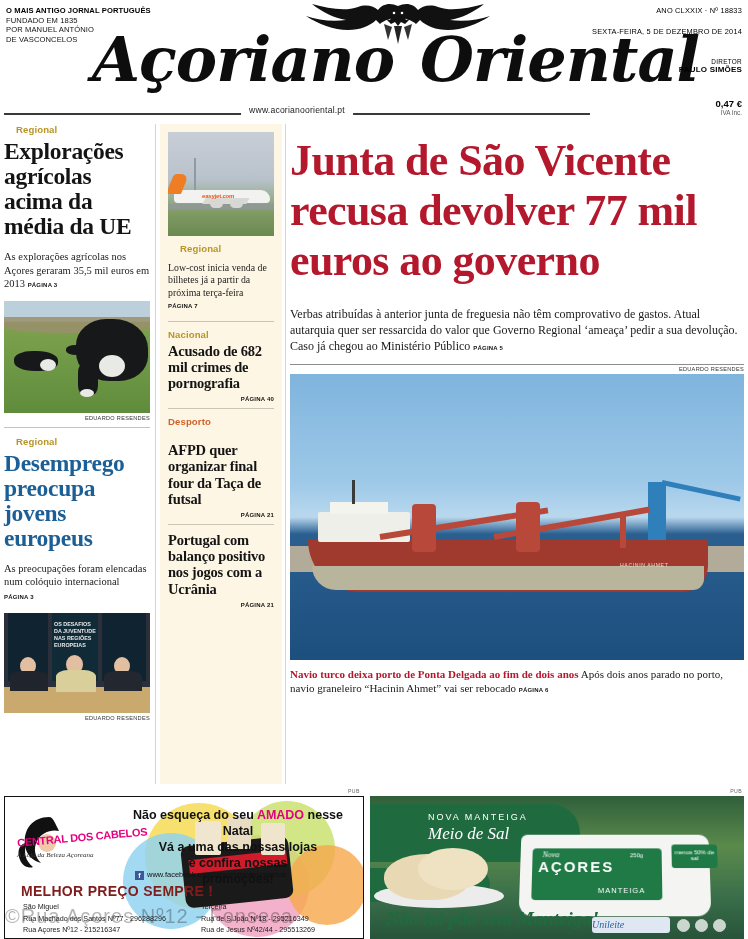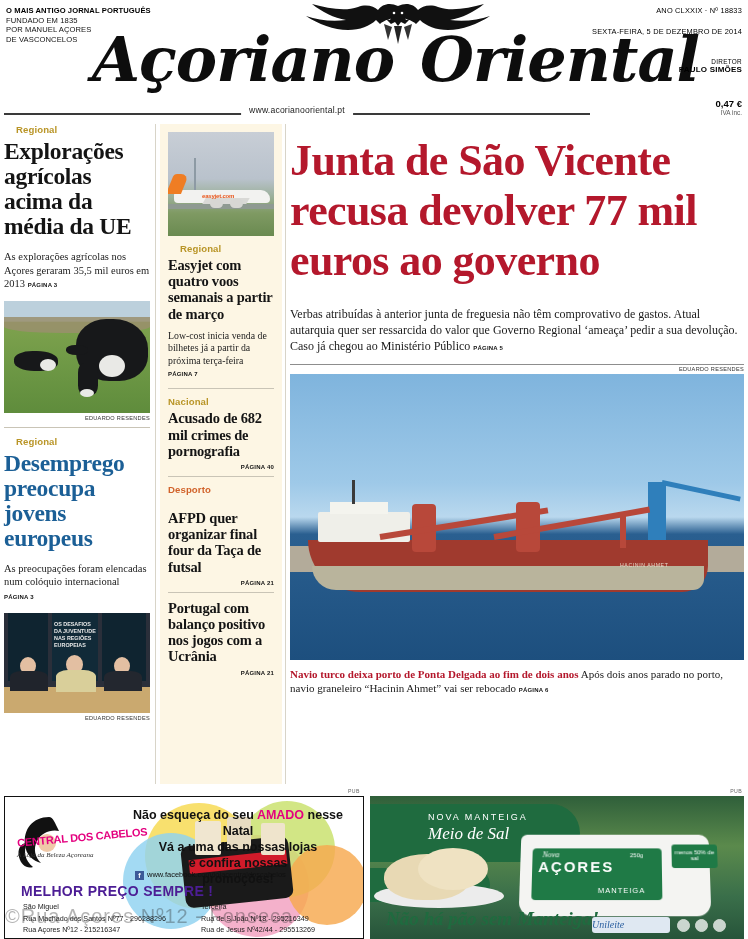--- a/index.html
+++ b/index.html
@@ -178,21 +178,21 @@
 
   
   .blobs { position:absolute; right:-6px; top:2px; width:250px; height:142px; }
   .blob { position:absolute; border-radius:50%; opacity:.82; }
   .cdc-logo { position:absolute; left:8px; top:20px; width:110px; height:62px; }
   .adtxt1 { position:absolute; left:118px; top:10px; width:230px; text-align:center;
     font-family:"Liberation Sans", sans-serif; font-weight:bold; font-size:12.5px; line-height:16px; color:#111; }
   .adtxt1 .amado { color:#e4007f; }
   .fbline { position:absolute; left:130px; top:73px; font-family:"Liberation Sans", sans-serif; font-size:7.5px; color:#111; }
   .fbicon { display:inline-block; width:9px; height:9px; background:#3b5998; color:#fff; font-size:7px; text-align:center; line-height:9px; font-weight:bold; vertical-align:-1px; margin-right:3px;}
-  .melhor { position:absolute; left:16px; top:86px; font-family:"Liberation Sans", sans-serif; font-weight:bold; font-size:14px; color:#4c1d95; letter-spacing:.3px;}
+  .melhor { position:absolute; left:16px; top:86px; font-family:"Liberation Sans", sans-serif; font-weight:bold; font-size:14px; color:#7f1d1d; letter-spacing:.3px;}
   .addr { position:absolute; font-family:"Liberation Sans", sans-serif; font-size:7.2px; color:#1a1a1a; line-height:11.5px;}
   .addrL { left:18px; top:104px; width:175px; }
   .addrR { left:196px; top:104px; width:165px; }
   .addr .ttl { font-weight:normal; }
 
   .watermark {
     position:absolute; left:0; top:108px; width:360px; height:34px;
     font-family:"Liberation Sans", sans-serif; font-size:20px; color:rgba(40,40,40,.35);
     letter-spacing:1px; white-space:nowrap; overflow:hidden;
   }
@@ -219,21 +219,21 @@
 </head>
 <body>
 
 <div class="page">
 
   <div class="masthead">
 
     <div class="mh-left">
       <div class="l1">O MAIS ANTIGO JORNAL PORTUGUÊS</div>
       <div class="l2">FUNDADO EM 1835</div>
-      <div class="l3">POR MANUEL AÇORES</div>
+      <div class="l3">POR MANUEL ANTÓNIO</div>
       <div class="l4">DE VASCONCELOS</div>
     </div>
 
     <div class="mh-center">
       <svg class="eagle" viewBox="0 0 220 46">
         <g fill="#111">
           <path d="M110 6 C102 2 94 4 90 10 C86 6 78 4 70 7 C56 12 40 8 24 4 C34 12 46 18 58 20 C44 22 30 20 18 16 C30 24 46 30 60 30 C72 30 82 26 88 20 L92 24 C96 20 104 18 110 18 Z"></path>
           <path d="M110 6 C118 2 126 4 130 10 C134 6 142 4 150 7 C164 12 180 8 196 4 C186 12 174 18 162 20 C176 22 190 20 202 16 C190 24 174 30 160 30 C148 30 138 26 132 20 L128 24 C124 20 116 18 110 18 Z"></path>
           <path d="M104 16 C104 12 107 9 110 9 C113 9 116 12 116 16 L118 20 L122 19 L117 24 L113 22 L110 26 L107 22 L103 24 L98 19 L102 20 Z"></path>
           <path d="M106 26 L110 44 L114 26 Z" opacity=".92"></path>
@@ -318,21 +318,20 @@
           <div class="plane-body"></div>
           <div class="plane-tail"></div>
           <div class="plane-wing"></div>
           <div class="plane-eng" style="left:42px;"></div>
           <div class="plane-eng" style="left:62px;"></div>
           <div class="plane-txt">easyjet.com</div>
           <div style="position:absolute; left:26px; top:26px; width:2px; height:32px; background:#8d9aa4;"></div>
         </div>
 
         <div class="kicker k-regional" style="margin-top:7px;">Regional</div>
-        <div class="hl m-hl" style="margin-top:3px;">Easyjet com quatro voos semanais a partir de março</div>
         <div class="deck m-deck" style="margin-top:8px;"><span>Low-cost inicia venda de bilhetes já a partir da próxima terça-feira</span> <span class="pg">PÁGINA 7</span></div>
       </div>
 
       <div class="hrule" style="margin:8px 8px 0 8px; width:auto;"></div>
 
       <div class="mblock" style="padding-top:7px;">
         <div class="kicker k-nacional">Nacional</div>
         <div class="hl m-hl" style="margin-top:3px;">Acusado de 682 mil crimes de pornografia</div>
         <div class="pg" style="text-align:right; margin-top:5px;">PÁGINA 40</div>
       </div>

